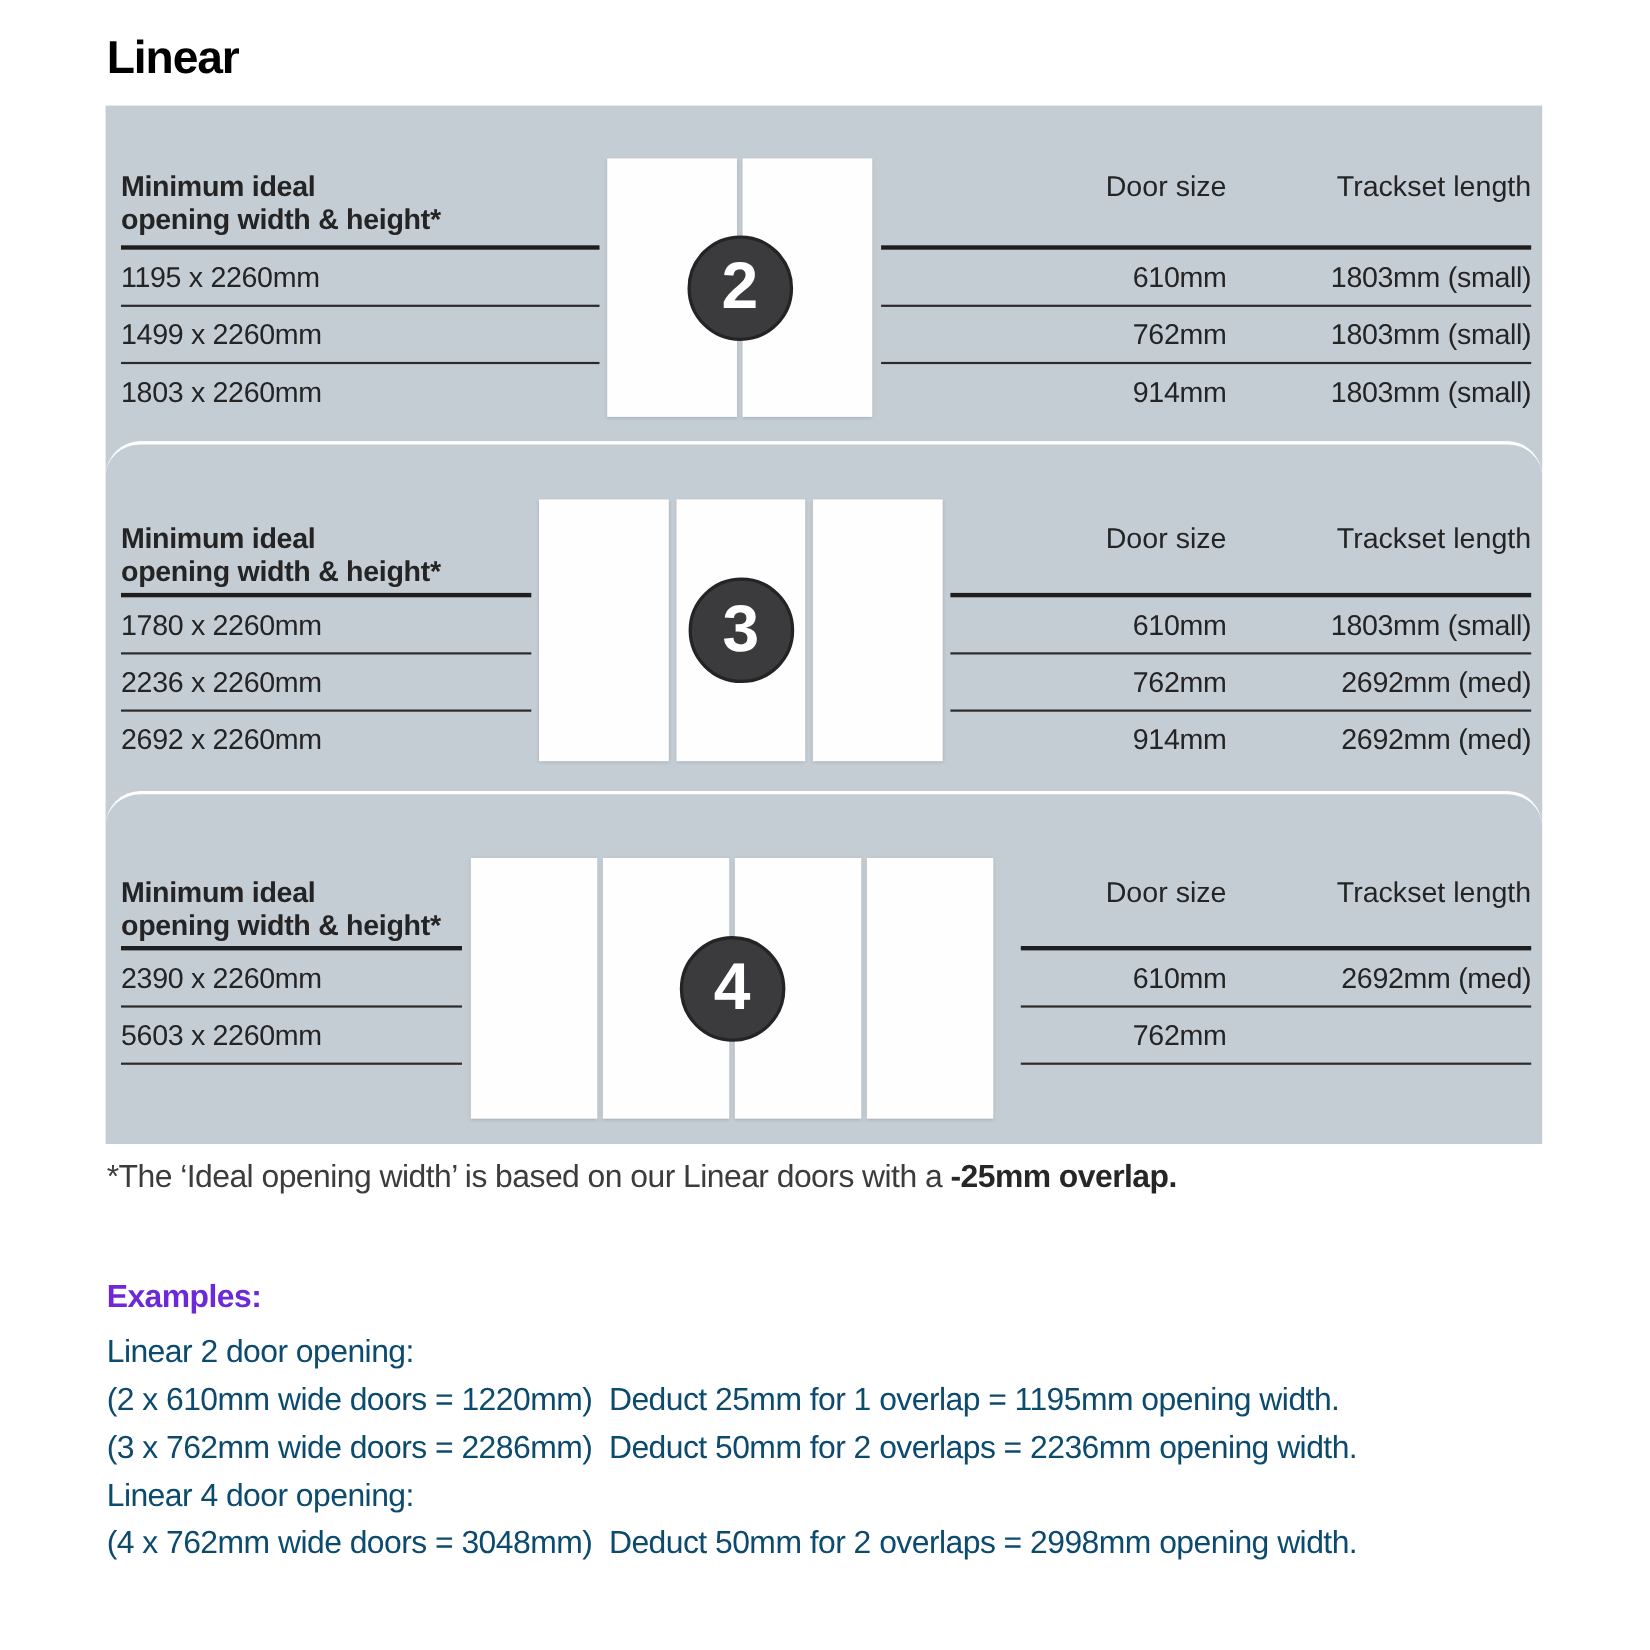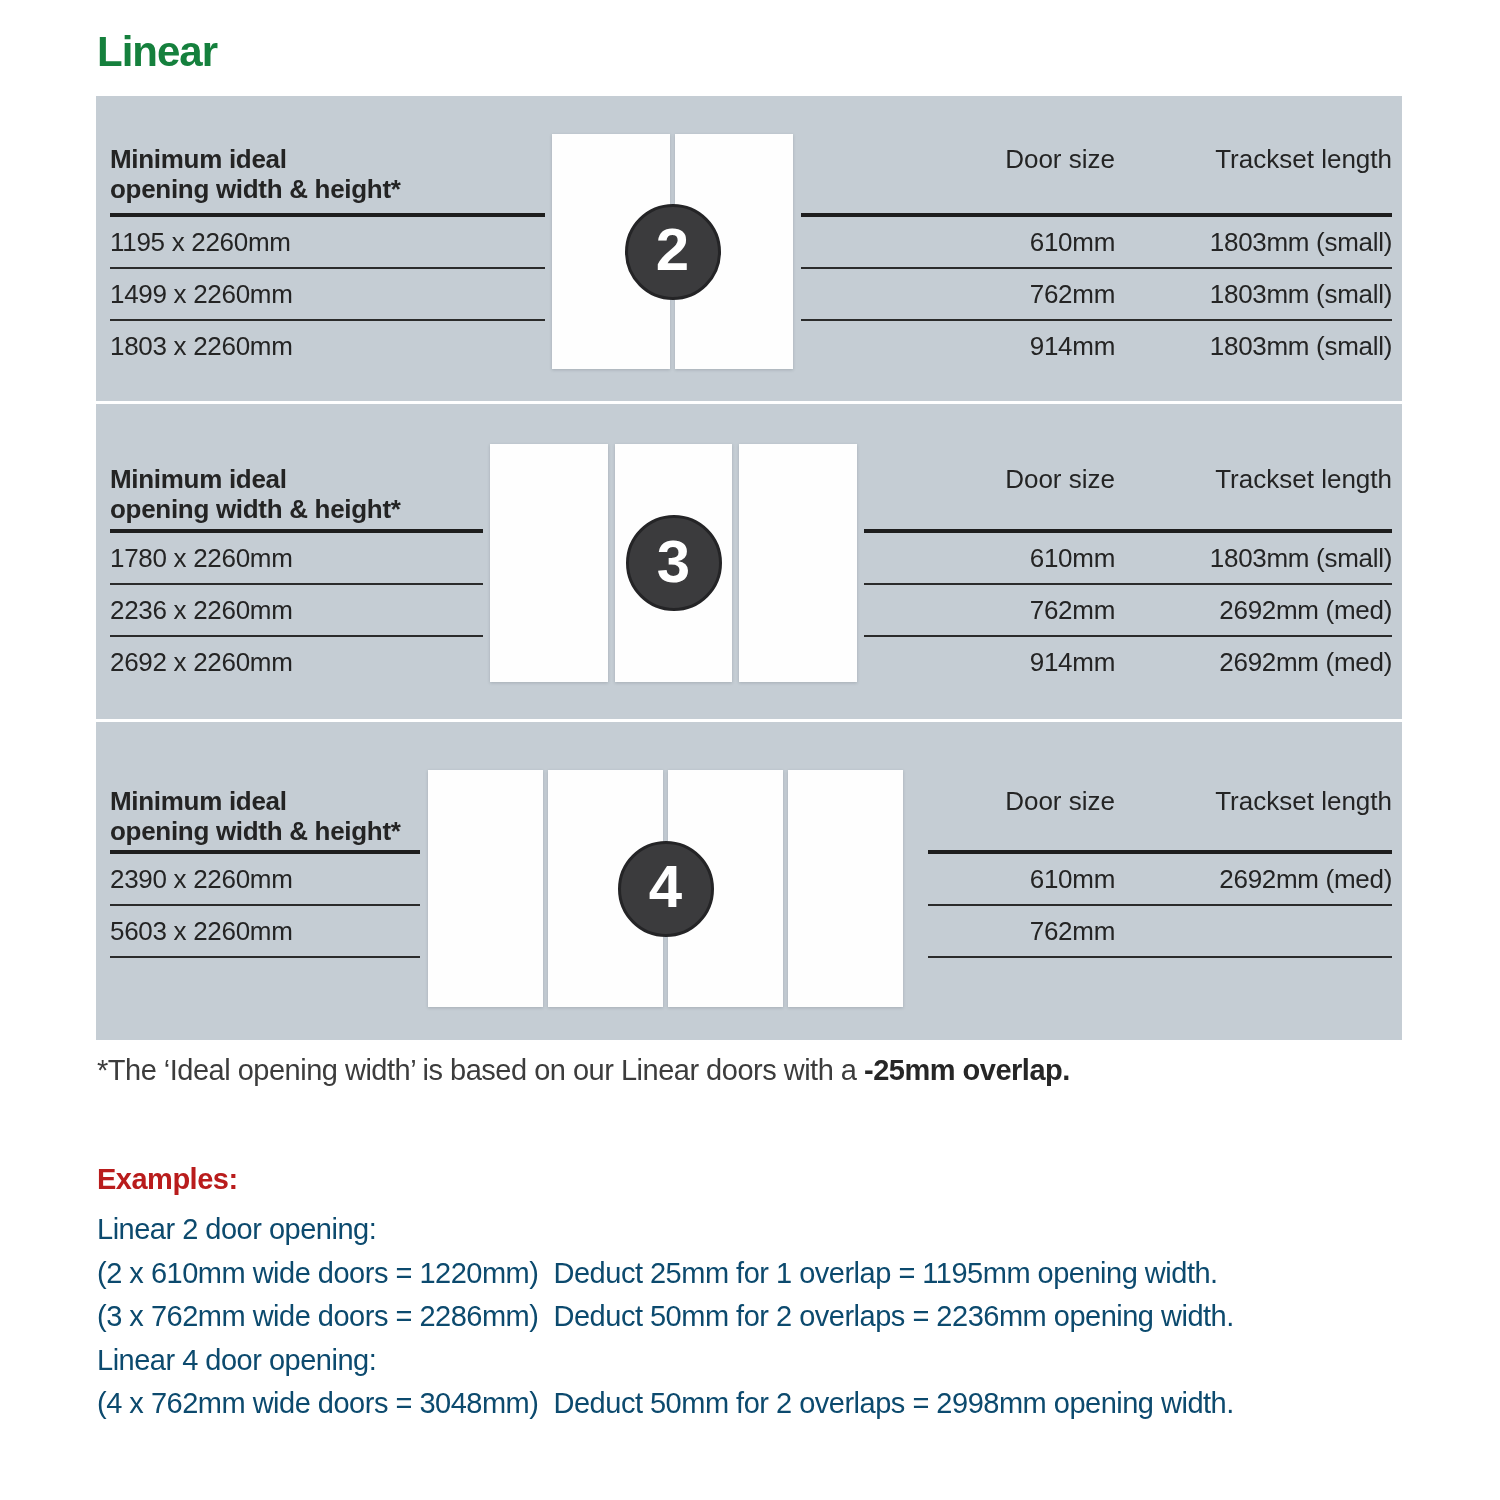--- a/index.html
+++ b/index.html
@@ -1,26 +1,26 @@
 <!DOCTYPE html>
 <html><head>
 <meta charset="utf-8">
 <style>
   * { margin:0; padding:0; box-sizing:border-box; }
   html,body { background:#ffffff; }
   body { font-family:"Liberation Sans", sans-serif; color:#242424; }
   .page { position:relative; width:1500px; height:1500px; background:#ffffff; overflow:hidden; }
 
   .title { position:absolute; left:97px; top:28px; font-size:42px; font-weight:700;
-           letter-spacing:-1px; color:#15803d; }
+           letter-spacing:-1px; color:#000000; }
 
   .panel { position:absolute; left:96px; top:96px; width:1306px; height:944px;
            background:#c5cdd4; }
 
-  .sec { display:flex; padding:4px 10px 0 14px; position:relative; }
+  .sec { display:flex; padding:14px 10px 0 14px; position:relative;border-radius:32px; }
   .s1 { height:305px; }
   .s2 { height:318px; border-top:3px solid #ffffff; }
   .s3 { height:321px; border-top:3px solid #ffffff; }
 
   
   .s1 .tbl-left { flex:0 0 435px; }
   .s2 .tbl-left { flex:0 0 373px; }
   .s3 .tbl-left { flex:0 0 310px; }
   .tbl-right { flex:1; }
 
@@ -49,21 +49,21 @@
   .badge { position:absolute; left:50%; top:50%; transform:translate(-50%,-50%);
            width:96px; height:96px; border-radius:50%; background:#3b3b3d;
            border:3px solid #242426; color:#ffffff; font-size:60px; font-weight:700;
            display:flex; align-items:center; justify-content:center; padding-bottom:4px; }
 
   
   .footnote { position:absolute; left:97px; top:1054px; font-size:29px; color:#3c3c3c;
               letter-spacing:-0.5px; white-space:pre-wrap; }
   .footnote b { color:#262626; }
   .examples-heading { position:absolute; left:97px; top:1163px; font-size:29px;
-                      font-weight:700; color:#b91c1c; letter-spacing:-0.5px; }
+                      font-weight:700; color:#6d28d9; letter-spacing:-0.5px; }
   .examples { position:absolute; left:97px; top:1208px; font-size:29px; color:#0c4a6e;
               letter-spacing:-0.5px; }
   .ex-line { height:43.5px; line-height:43.5px; white-space:pre-wrap; }
 </style>
 </head>
 <body>
 
 <div class="page">
 
   <h1 class="title">Linear</h1>

